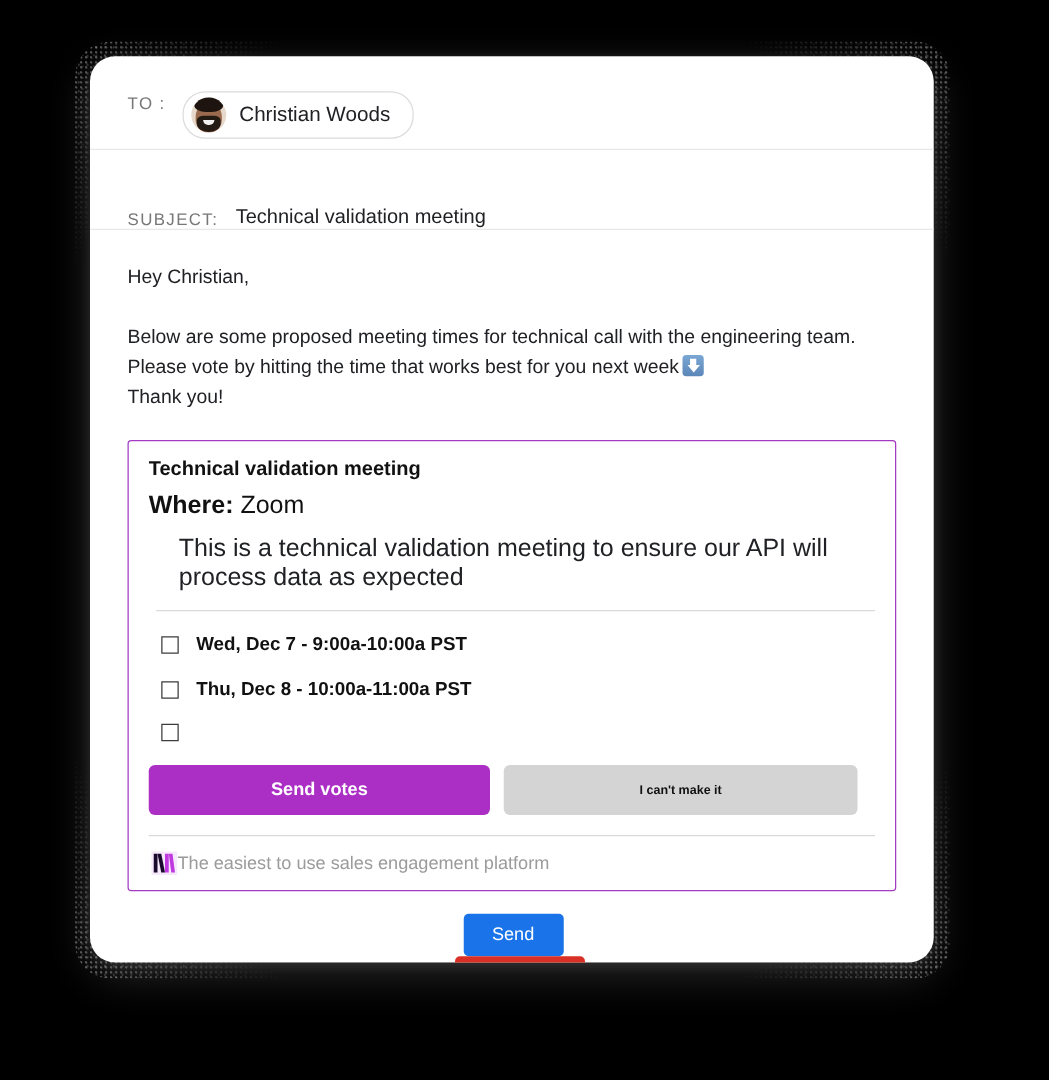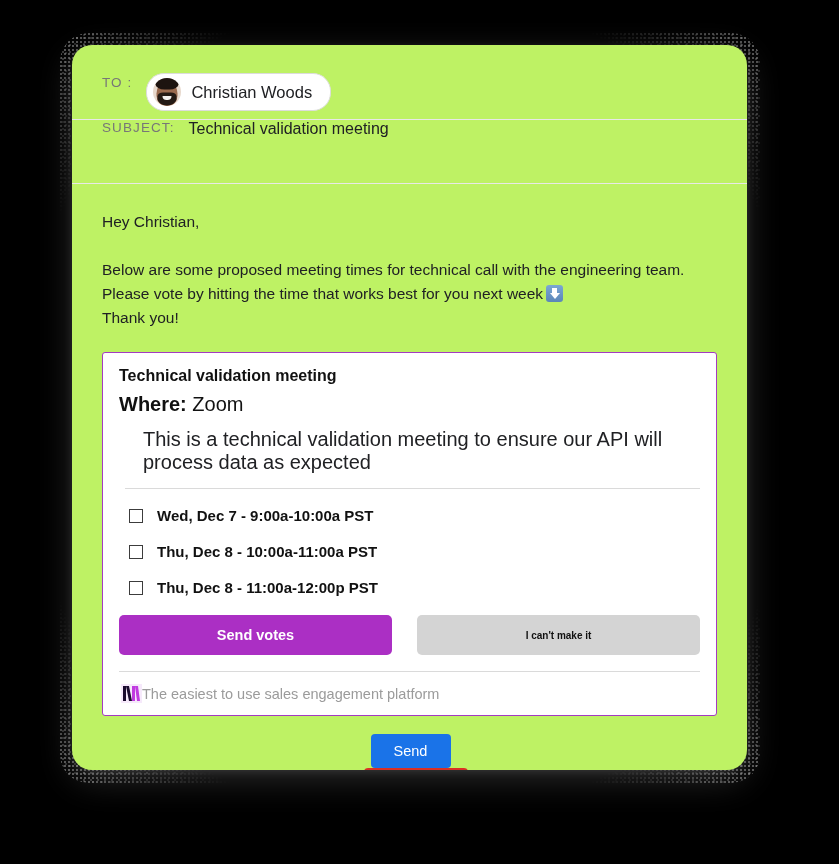--- a/index.html
+++ b/index.html
@@ -48,21 +48,21 @@
     pointer-events: none;
   }
 
   
   .compose-window {
     position: absolute;
     left: 72px;
     top: 45px;
     width: 675px;
     height: 725px;
-    background: #bef264;
+    background: #ffffff;
     border-radius: 20px;
     overflow: hidden;
   }
 
   
   .to-row {
     display: flex;
     align-items: center;
     height: 75px;
     padding: 0 30px;
@@ -136,21 +136,21 @@
     background: #f2f0ee;
   }
   .recipient-name {
     font-size: 16.5px;
     color: #202124;
   }
 
   
   .subject-row {
     display: flex;
-    align-items: flex-start;
+    align-items: flex-end;
     height: 64px;
     padding: 0 30px;
     border-bottom: 1px solid #e8e8e8;
   }
   .subject-value {
     font-size: 16px;
     color: #202124;
     margin-left: 14px;
   }
 
@@ -237,21 +237,21 @@
     background: #ffffff;
     flex: none;
   }
   .option-label {
     font-size: 15px;
     font-weight: bold;
     color: #111111;
   }
   .mc-buttons {
     display: flex;
-    gap: 25px;
+    gap: 11px;
     margin-top: 14px;
     padding-bottom: 16px;
   }
   .btn-send-votes {
     width: 273px;
     height: 40px;
     background: #ab2fc4;
     color: #ffffff;
     border: none;
     border-radius: 5px;
@@ -389,21 +389,20 @@
         <div class="option-row">
           <span class="option-checkbox"></span>
           <span class="option-label">Wed, Dec 7 - 9:00a-10:00a PST</span>
         </div>
         <div class="option-row">
           <span class="option-checkbox"></span>
           <span class="option-label">Thu, Dec 8 - 10:00a-11:00a PST</span>
         </div>
         <div class="option-row">
           <span class="option-checkbox"></span>
-          <span class="option-label">Thu, Dec 8 - 11:00a-12:00p PST</span>
         </div>
       </div>
 
       <div class="mc-buttons">
         <button class="btn-send-votes">Send votes</button>
         <button class="btn-cant-make">I can't make it</button>
       </div>
 
       <div class="mc-footer">
         <span class="brand-logo">

